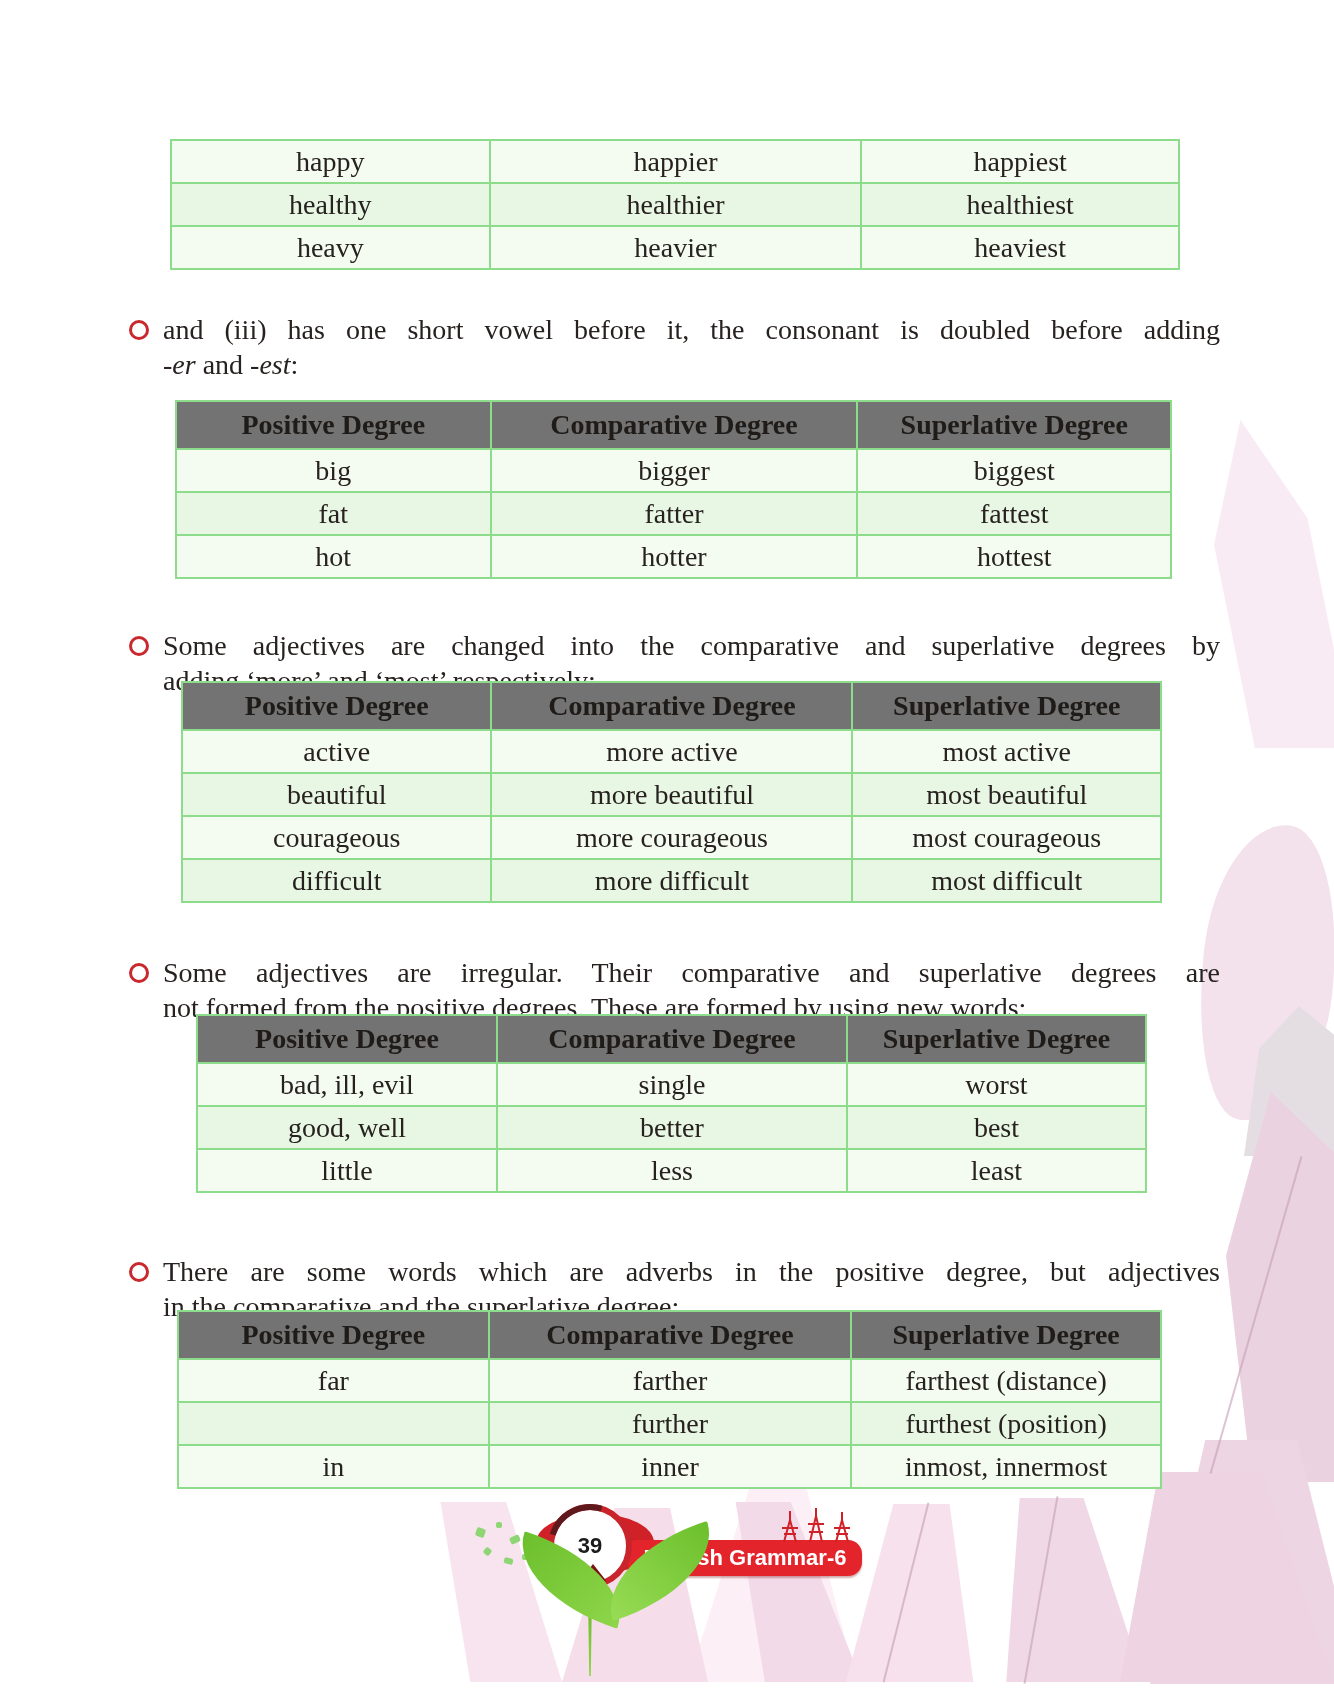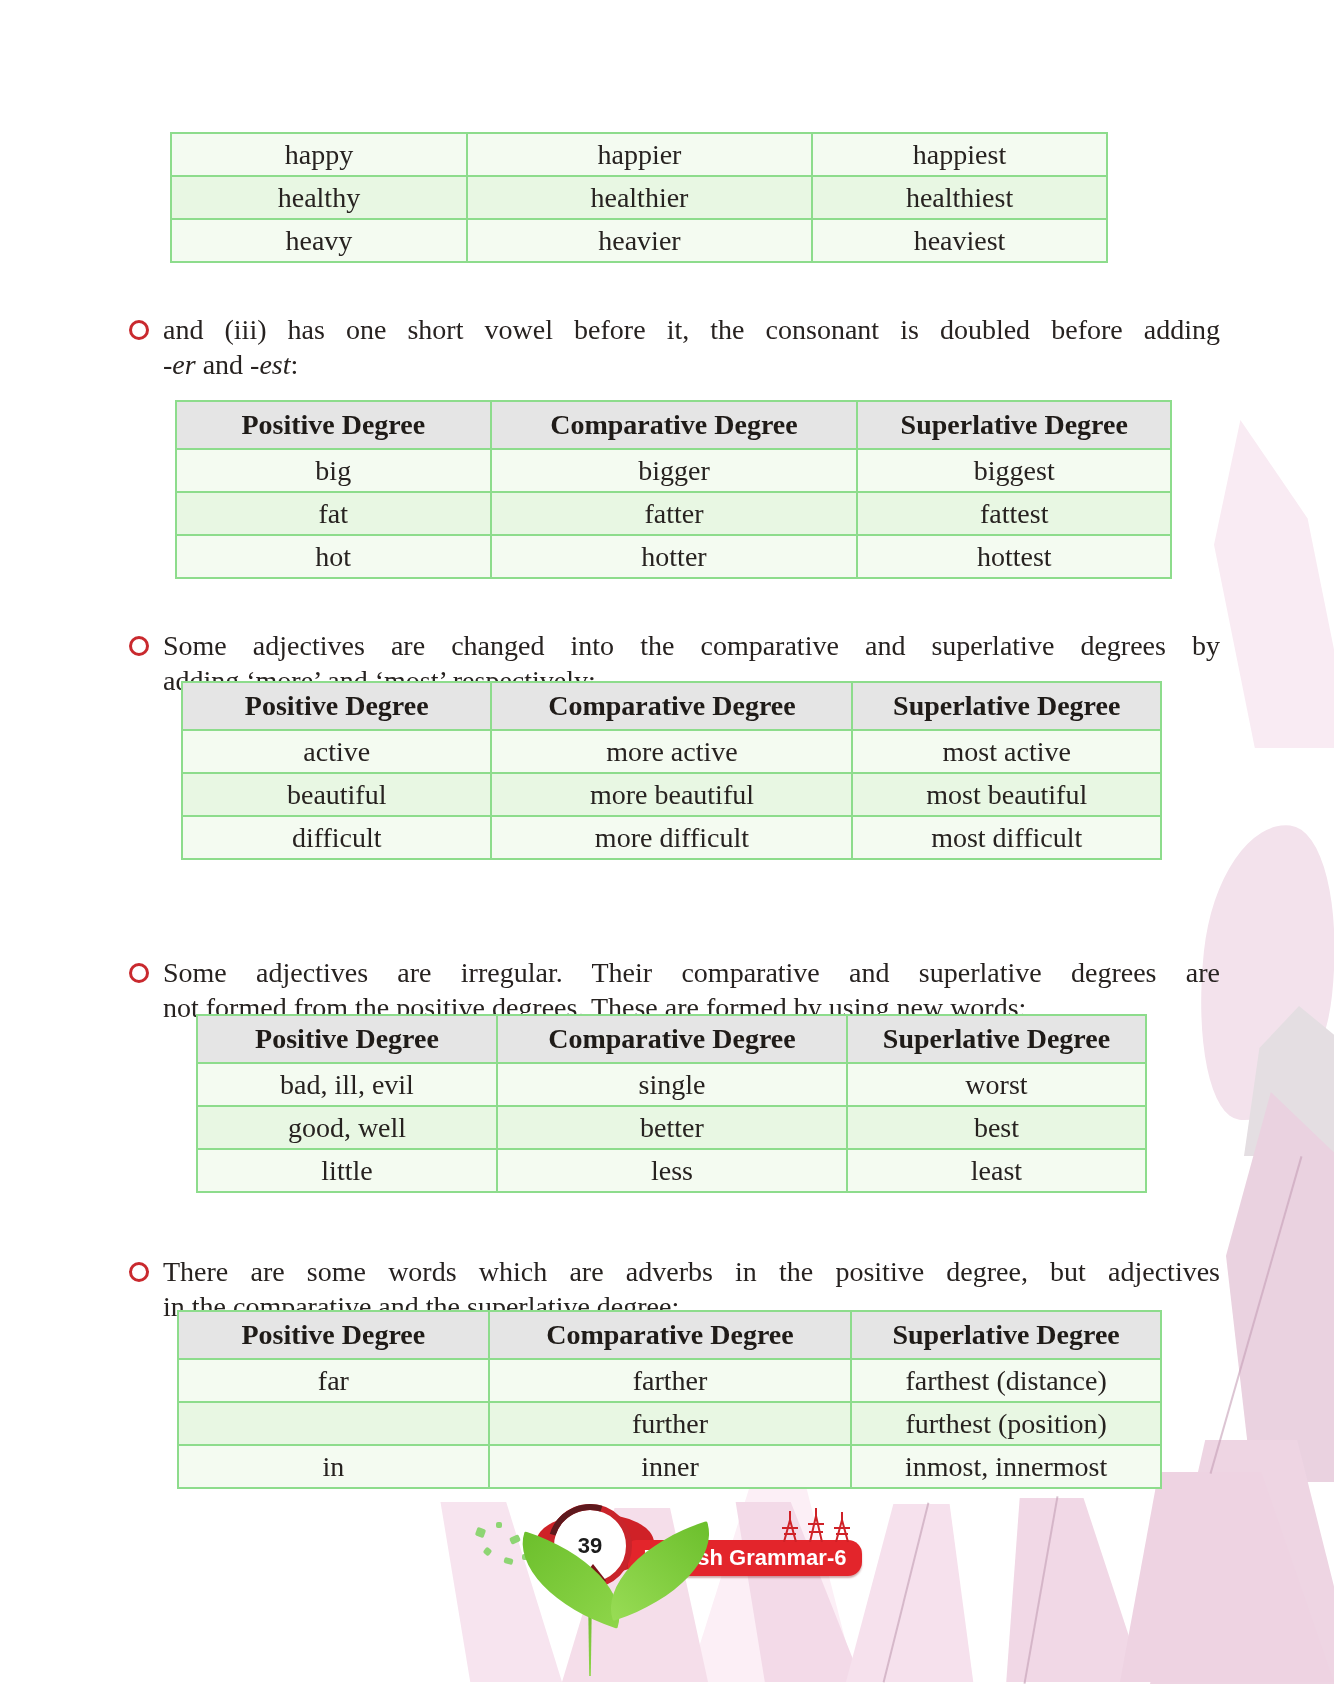--- a/index.html
+++ b/index.html
@@ -34,27 +34,27 @@
   .bl6{left:1120px;top:1472px;width:214px;height:210px;background:#eed3e2;
        clip-path:polygon(18% 0,66% 0,100% 100%,0 100%);}
   .ln1{left:905px;top:1500px;width:2px;height:185px;background:#c9a6bb;transform:rotate(14deg);opacity:.7;}
   .ln2{left:1040px;top:1495px;width:2px;height:190px;background:#c9a6bb;transform:rotate(10deg);opacity:.7;}
   .ln3{left:1255px;top:1150px;width:2px;height:330px;background:#c49fb6;transform:rotate(16deg);opacity:.6;}
 
   
   .deg-table{position:absolute;z-index:2;border-collapse:collapse;table-layout:fixed;
              font-size:28px;color:#272220;}
   .deg-table th,.deg-table td{border:2px solid #8ddc8c;text-align:center;padding:0;overflow:hidden;}
-  .deg-table th{height:46px;background:#e5e5e5;font-weight:bold;font-size:28px;color:#1f1b18;}
+  .deg-table th{height:46px;background:#737373;font-weight:bold;font-size:28px;color:#1f1b18;}
   .deg-table td{height:41px;background:#f4fbf1;}
   .deg-table tbody tr:nth-child(even) td{background:#e8f7e3;}
   .deg-table th:nth-child(1),.deg-table td:nth-child(1){width:31.6%;}
   .deg-table th:nth-child(2),.deg-table td:nth-child(2){width:36.9%;}
   .deg-table th:nth-child(3),.deg-table td:nth-child(3){width:31.5%;}
-  .t1{left:170px;top:132px;width:938px;padding-left:24px;}
+  .t1{left:170px;top:139px;width:1010px;padding-left:24px;}
   .t2{left:175px;top:400px;width:997px;}
   .t3{left:181px;top:681px;width:981px;}
   .t4{left:196px;top:1014px;width:951px;}
   .t5{left:177px;top:1310px;width:985px;}
 
   
   .bullet{position:absolute;z-index:2;padding-left:36px;font-size:28px;line-height:35px;}
   .b1{left:127px;top:284px;width:1057px;}
   .b2{left:127px;top:600px;width:1057px;}
   .b3{left:127px;top:927px;width:1057px;}
@@ -193,20 +193,25 @@
           <td>active</td>
           <td>more active</td>
           <td>most active</td>
         </tr>
         <tr>
           <td>beautiful</td>
           <td>more beautiful</td>
           <td>most beautiful</td>
         </tr>
         <tr>
+          <td>courageous</td>
+          <td>more courageous</td>
+          <td>most courageous</td>
+        </tr>
+        <tr>
           <td>difficult</td>
           <td>more difficult</td>
           <td>most difficult</td>
         </tr>
       </tbody>
     </table>
 
   <p class="bullet b3">
     <span class="bullet-icon"></span>
     <span class="bline" style="display:block">Some adjectives are irregular. Their comparative and superlative degrees are</span>

